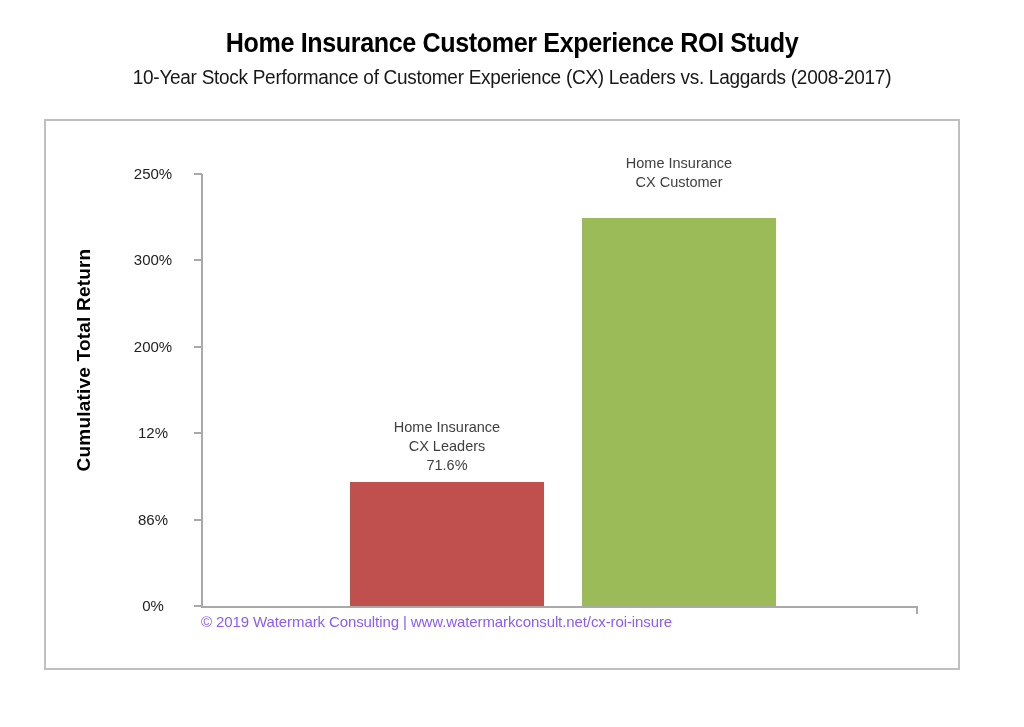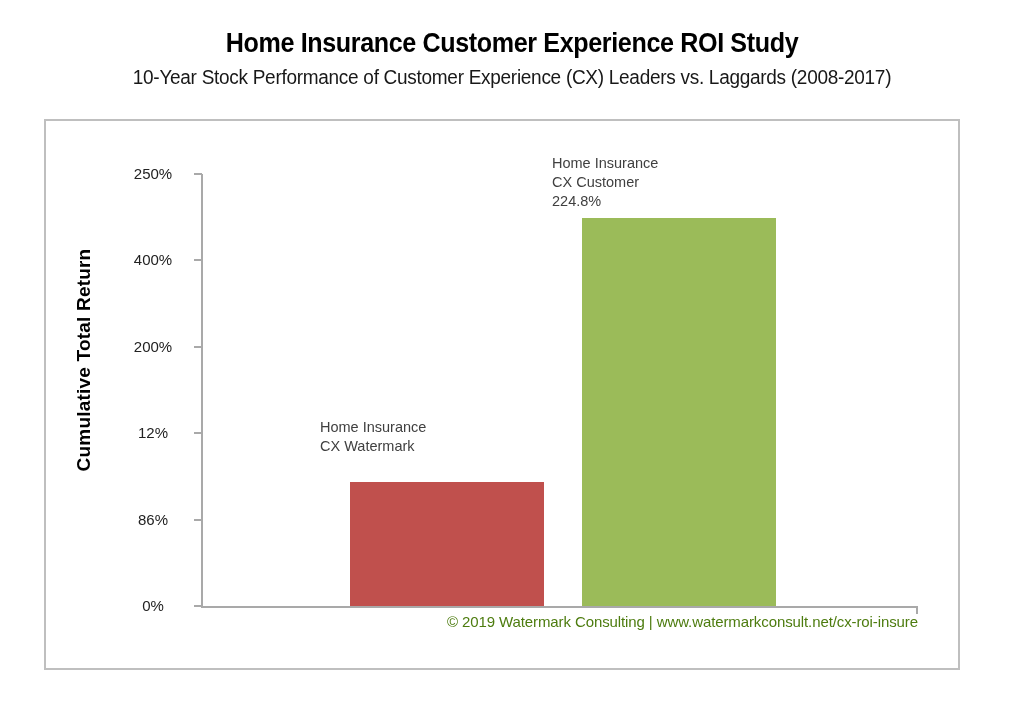--- a/index.html
+++ b/index.html
@@ -131,36 +131,36 @@
     background: #a9a9a9;
   }
 
   
   .bar {
     position: absolute;
     bottom: 66px; 
   }
   .bar-label {
     position: absolute;
-    text-align: left;
+    text-align: center;
     font-size: 14.5px;
     line-height: 19px;
     color: #404040;
     white-space: nowrap;
   }
 
   
   #footer-note {
     position: absolute;
     left: 155px;
     top: 492px;
     width: 717px;
-    text-align: right;
+    text-align: left;
     font-size: 15px;
-    color: #4d7c0f;
+    color: #8b5cf6;
     letter-spacing: -0.1px;
     white-space: nowrap;
   }
 </style>
 </head>
 <body>
 
 <div id="title-block">
   <div id="chart-title">Home Insurance Customer Experience ROI Study</div>
   <div id="chart-subtitle">10-Year Stock Performance of Customer Experience (CX) Leaders vs. Laggards (2008-2017)</div>
@@ -172,21 +172,21 @@
     <div id="y-axis-title">Cumulative Total Return</div>
 
     <div id="y-axis-line"></div>
     <div id="y-ticks">
         <div class="y-tick" style="top: 52px;"></div>
         <div class="y-tick-label-wrap" style="top: 53px;">
           <div class="y-tick-label">250%</div>
         </div>
         <div class="y-tick" style="top: 138.4px;"></div>
         <div class="y-tick-label-wrap" style="top: 139.4px;">
-          <div class="y-tick-label">400%</div>
+          <div class="y-tick-label">300%</div>
         </div>
         <div class="y-tick" style="top: 224.8px;"></div>
         <div class="y-tick-label-wrap" style="top: 225.8px;">
           <div class="y-tick-label">200%</div>
         </div>
         <div class="y-tick" style="top: 311.2px;"></div>
         <div class="y-tick-label-wrap" style="top: 312.2px;">
           <div class="y-tick-label">12%</div>
         </div>
         <div class="y-tick" style="top: 397.6px;"></div>
@@ -199,25 +199,25 @@
         </div>
       </div>
 
     <div id="x-axis-line"></div>
     <div id="x-axis-end-tick"></div>
 
     <div id="bars-layer">
         <div class="bar" style="left: 304px; width: 194px; height: 123.725px; background: rgb(192, 80, 77);"></div>
         <div class="bar-label" style="left: 274px; width: 254px; top: 297.275px;">
           <div>Home Insurance</div>
-          <div>CX Watermark</div>
+          <div>CX Leaders</div>
+          <div>71.6%</div>
         </div>
         <div class="bar" style="left: 536px; width: 194px; height: 388.454px; background: rgb(155, 187, 89);"></div>
         <div class="bar-label" style="left: 506px; width: 254px; top: 32.5456px;">
           <div>Home Insurance</div>
           <div>CX Customer</div>
-          <div>224.8%</div>
         </div>
       </div>
 
     <div id="footer-note">© 2019 Watermark Consulting | www.watermarkconsult.net/cx-roi-insure</div>
   </div>
 </div>
 
 </body></html>

